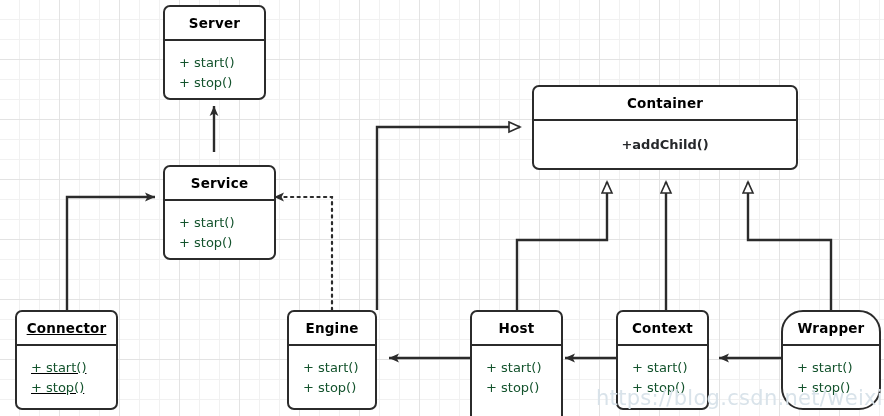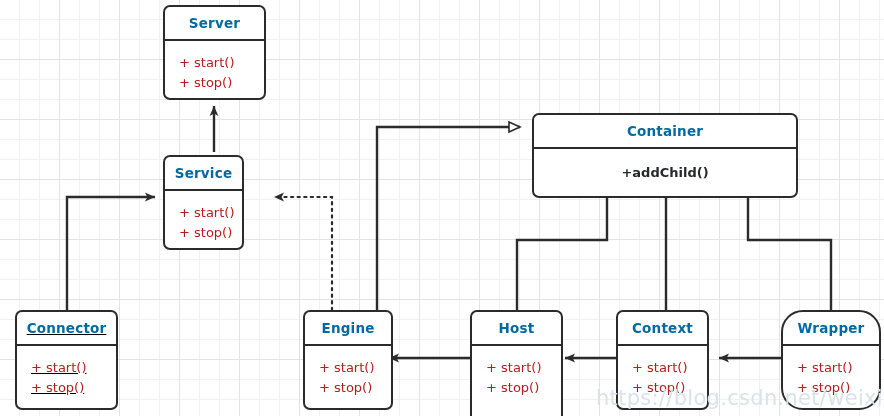--- a/index.html
+++ b/index.html
@@ -38,29 +38,29 @@
     border-radius: 7px;
     overflow: hidden;
   }
   .uml-header {
     box-sizing: border-box;
     height: 34px;
     line-height: 32px;
     text-align: center;
     font-weight: bold;
     font-size: 13.5px;
-    color: #0369a1;
+    color: #000000;
     border-bottom: 2px solid #2b2b2b;
     letter-spacing: 0.2px;
   }
   .uml-body {
     box-sizing: border-box;
     padding: 12px 0 0 14px;
     font-size: 13px;
-    color: #b91c1c;
+    color: #14532d;
     line-height: 20px;
   }
   .uml-body.centered {
     padding: 12px;
     display: flex;
     align-items: center;
     justify-content: center;
     font-weight: bold;
     color: #26282b;
     height: calc(100% - 34px);
@@ -118,37 +118,37 @@
   </svg>
 
   <div class="uml-class" style="left:163px; top:5px; width:103px; height:95px;">
     <div class="uml-header">Server</div>
     <div class="uml-body">
       <div class="op-line">+ start()</div>
       <div class="op-line">+ stop()</div>
     </div>
   </div>
 
-  <div class="uml-class" style="left:163px; top:155px; width:81px; height:95px;">
+  <div class="uml-class" style="left:163px; top:165px; width:113px; height:95px;">
     <div class="uml-header">Service</div>
     <div class="uml-body">
       <div class="op-line">+ start()</div>
       <div class="op-line">+ stop()</div>
     </div>
   </div>
 
   <div class="uml-class" style="left:15px; top:310px; width:103px; height:100px;text-decoration:underline;">
     <div class="uml-header">Connector</div>
     <div class="uml-body">
       <div class="op-line">+ start()</div>
       <div class="op-line">+ stop()</div>
     </div>
   </div>
 
-  <div class="uml-class" style="left:287px; top:310px; width:90px; height:100px;margin-left:16px;">
+  <div class="uml-class" style="left:287px; top:310px; width:90px; height:100px;">
     <div class="uml-header">Engine</div>
     <div class="uml-body">
       <div class="op-line">+ start()</div>
       <div class="op-line">+ stop()</div>
     </div>
   </div>
 
   <div class="uml-class" style="left:470px; top:310px; width:93px; height:116px;">
     <div class="uml-header">Host</div>
     <div class="uml-body">
@@ -166,21 +166,21 @@
   </div>
 
   <div class="uml-class" style="left:781px; top:310px; width:100px; height:100px;border-radius:22px;">
     <div class="uml-header">Wrapper</div>
     <div class="uml-body">
       <div class="op-line">+ start()</div>
       <div class="op-line">+ stop()</div>
     </div>
   </div>
 
-  <div class="uml-class" style="left:532px; top:85px; width:266px; height:85px;margin-top:28px;">
+  <div class="uml-class" style="left:532px; top:85px; width:266px; height:85px;">
     <div class="uml-header">Container</div>
     <div class="uml-body centered">
       <div class="op-line">+addChild()</div>
     </div>
   </div>
 
   <div class="watermark">https://blog.csdn.net/weixin_43935927</div>
 
 </div>
 

